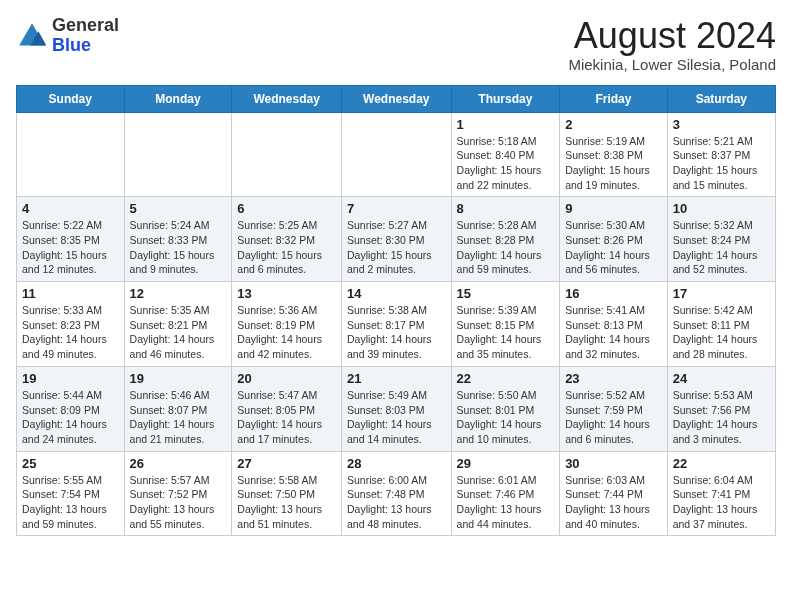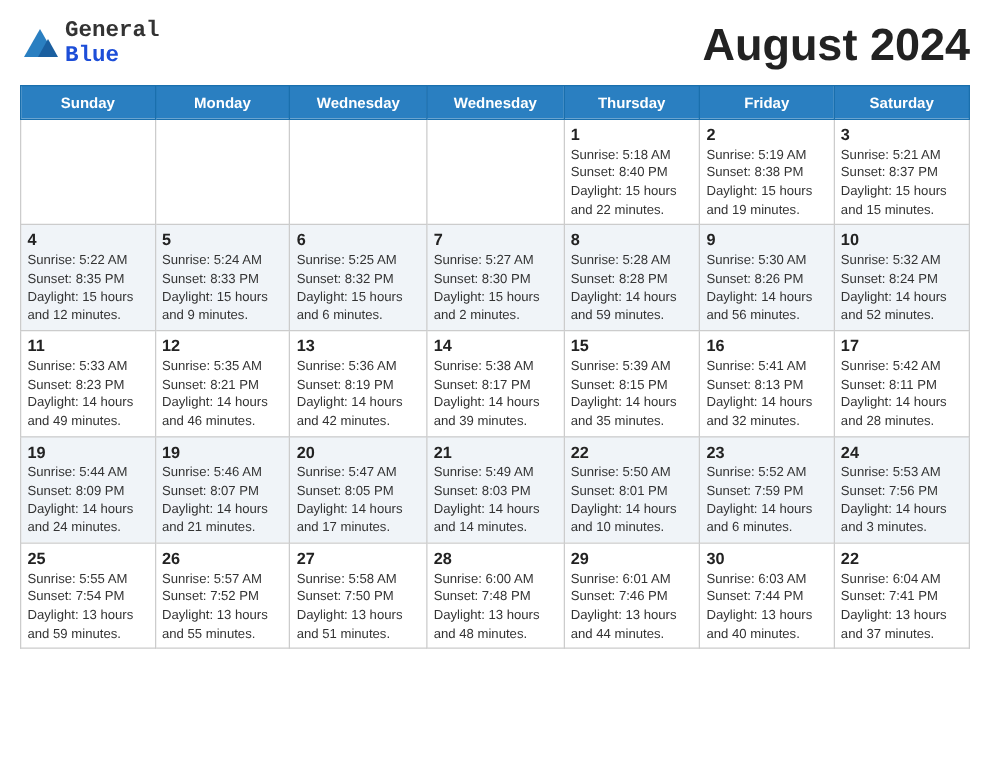--- a/index.html
+++ b/index.html
@@ -18,34 +18,33 @@
     }
     .logo {
       display: flex;
       align-items: center;
       gap: 4px;
     }
     .logo-text {
       font-size: 18px;
       font-weight: bold;
       line-height: 1.1;
-      font-family: Liberation Mono, monospace;
     }
     .logo-general { color: #333; }
     .logo-blue { color: #1d4ed8; }
     .logo-icon {
       width: 32px;
       height: 32px;
     }
     .title-block {
       text-align: right;
     }
     .month-year {
       font-size: 36px;
-      font-weight: bold;
+      font-weight: normal;
       color: #222;
       line-height: 1.1;
     }
     .location {
       font-size: 15px;
       color: #444;
     }
     .calendar {
       width: 100%;
       border-collapse: collapse;
@@ -99,20 +98,21 @@
       <polygon points="20,4 36,32 4,32" fill="#2a7fc1"></polygon>
       <polygon points="28,14 38,32 18,32" fill="#1a5fa0"></polygon>
     </svg>
     <div class="logo-text">
       <span class="logo-general">General</span><br>
       <span class="logo-blue">Blue</span>
     </div>
   </div>
   <div class="title-block">
     <div class="month-year">August 2024</div>
+    <div class="location">Miekinia, Lower Silesia, Poland</div>
   </div>
 </div>
 
 <table class="calendar">
   <thead>
     <tr>
       <th>Sunday</th>
       <th>Monday</th>
       <th>Wednesday</th>
       <th>Wednesday</th>

